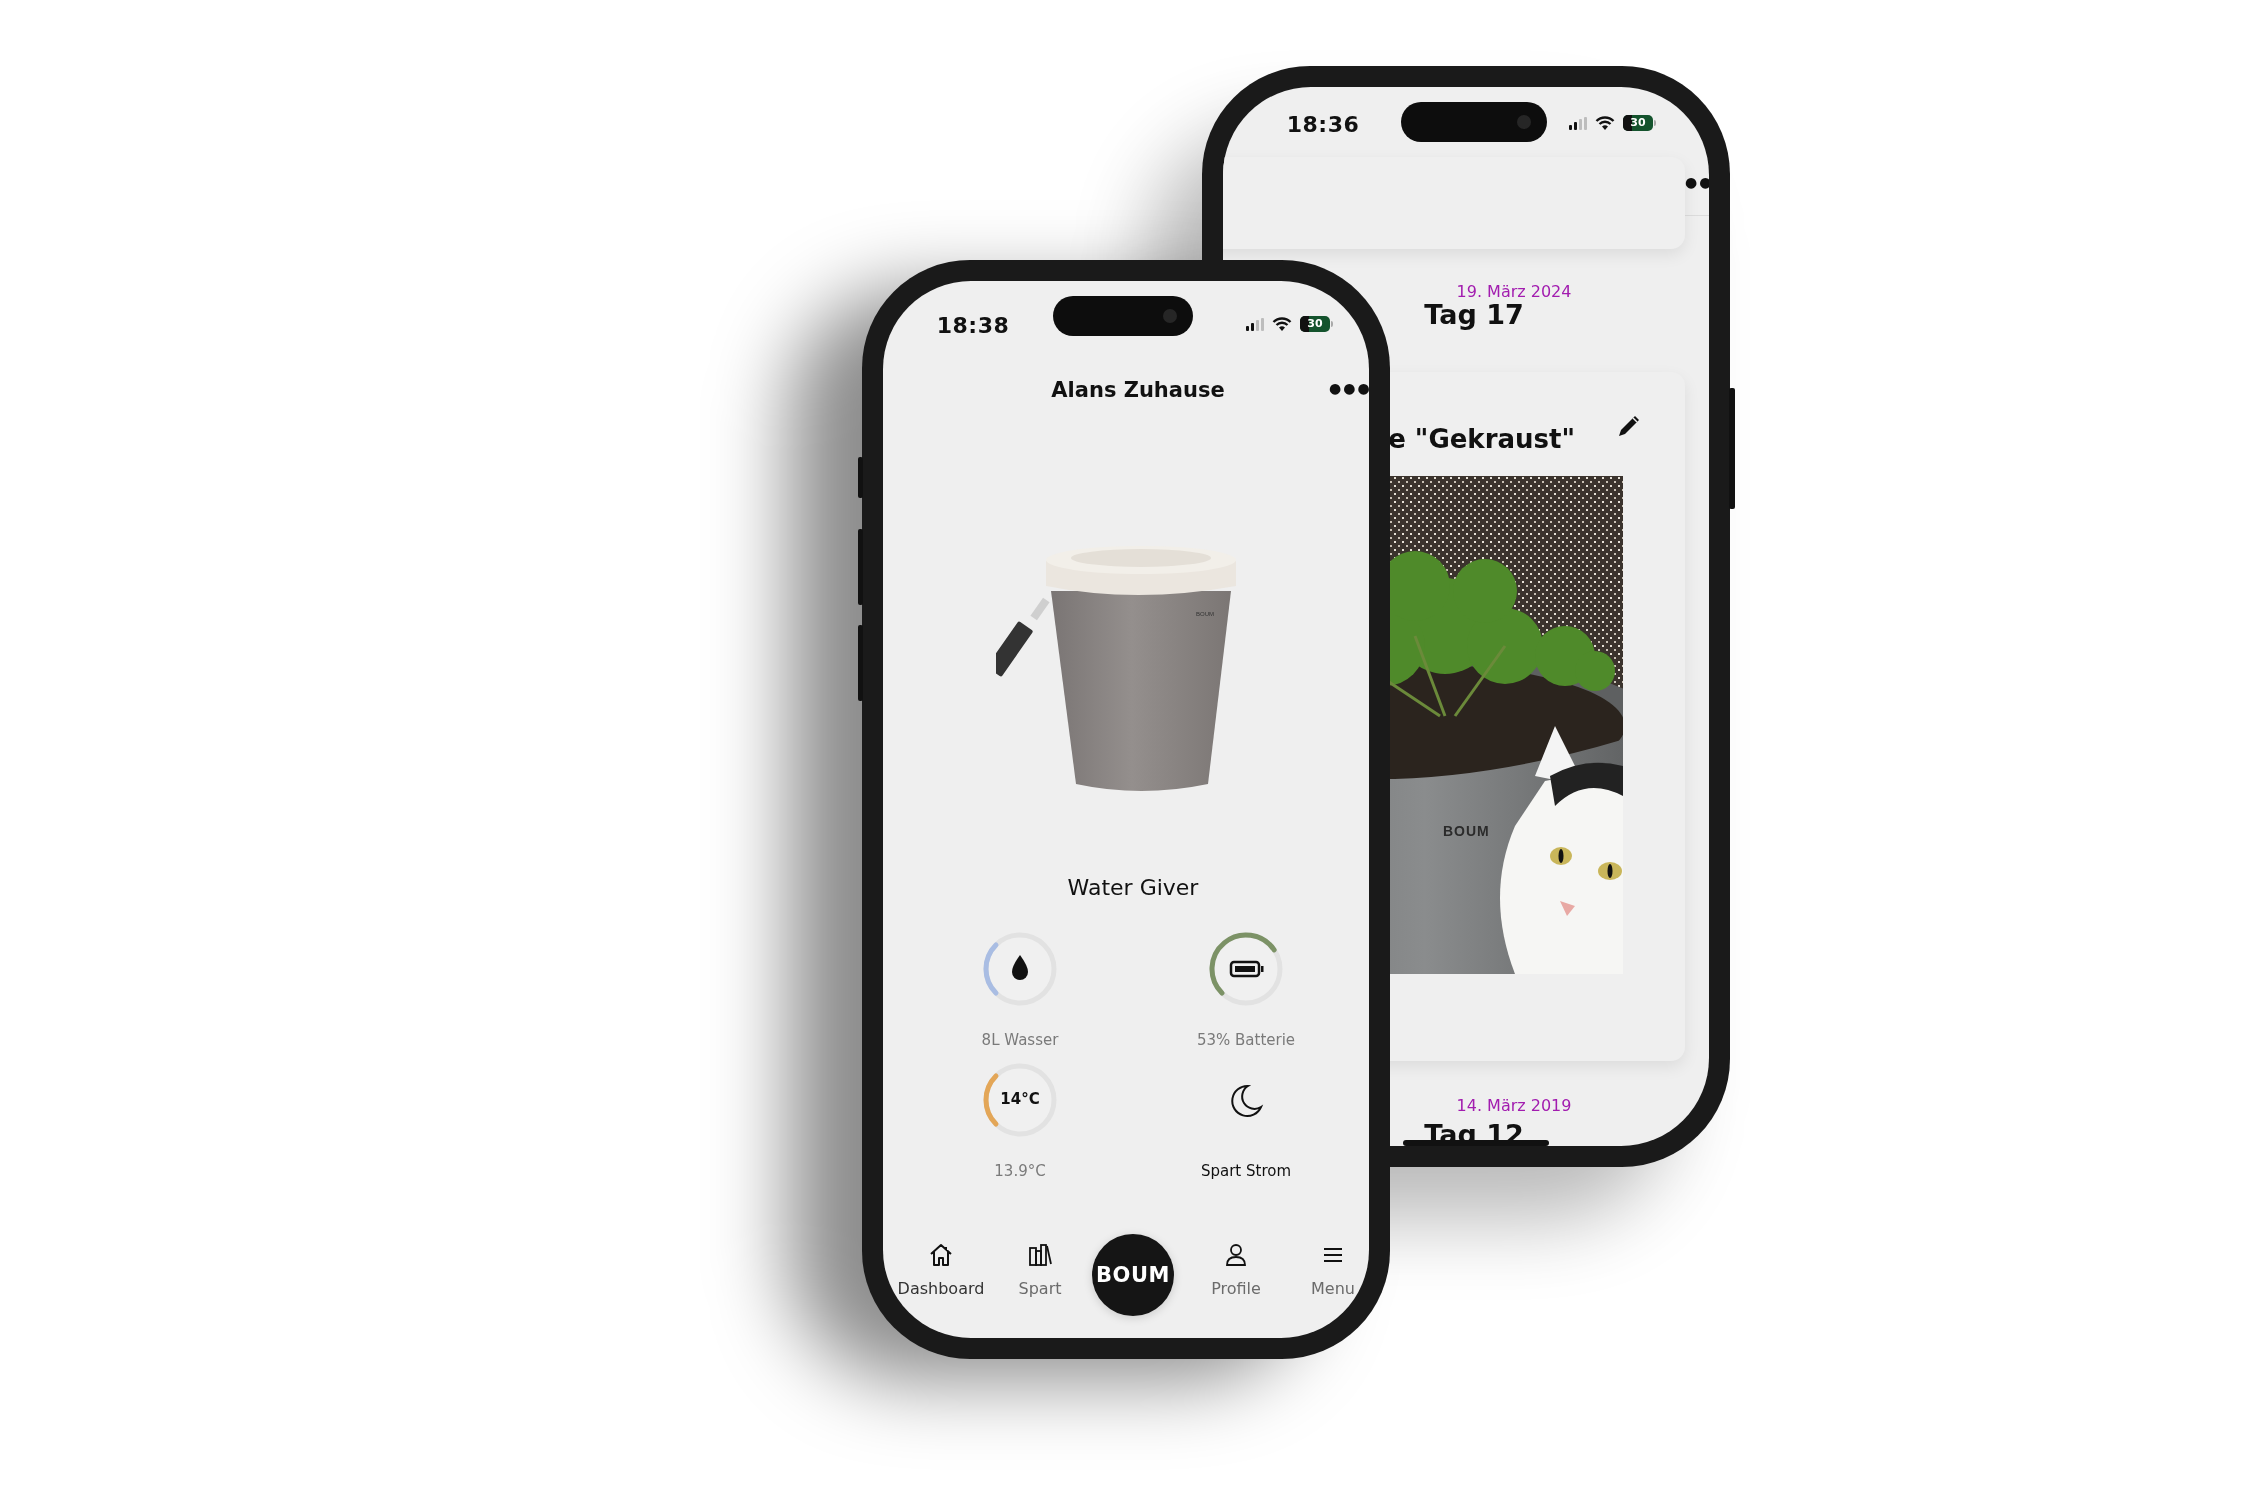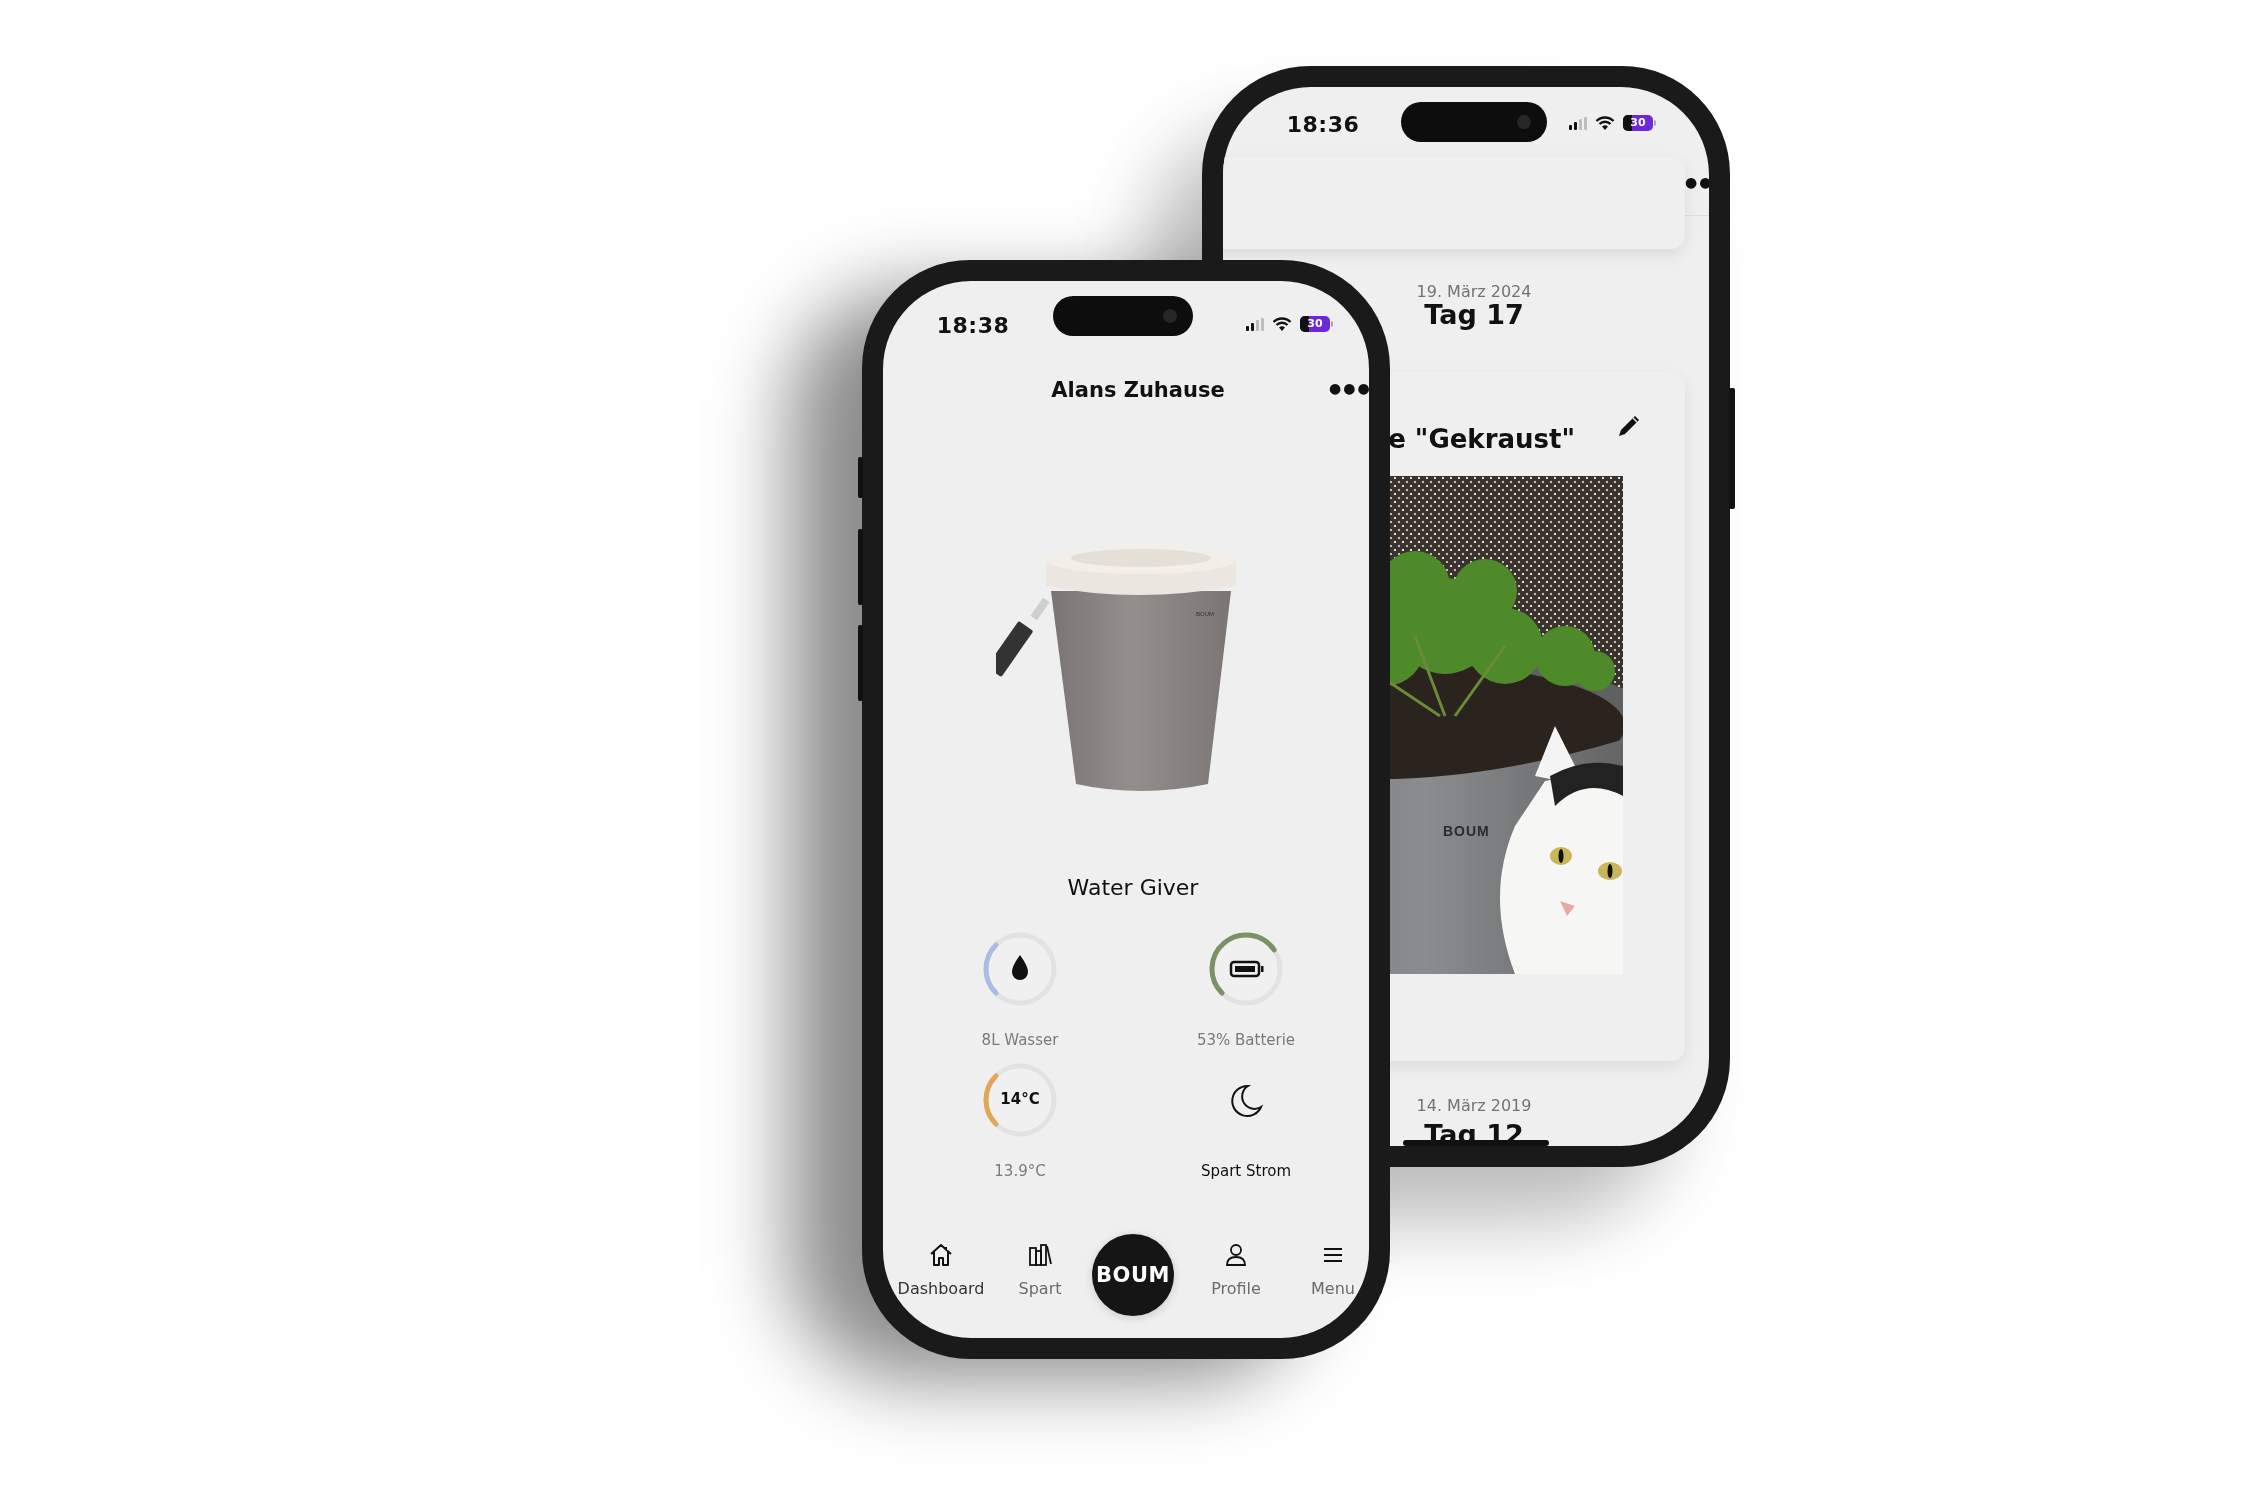--- a/index.html
+++ b/index.html
@@ -19,39 +19,39 @@
 
   .abs { position: absolute; }
   .time { font-size: 22px; font-weight: bold; letter-spacing: 0.5px; }
   .island { background: #0d0d0d; border-radius: 24px; }
   .island::after { content: ""; position: absolute; right: 16px; top: 13px; width: 14px; height: 14px; border-radius: 50%; background: #262626; }
 
   .status-icons { display: flex; align-items: center; gap: 8px; }
   .signal { display: flex; align-items: flex-end; gap: 2px; height: 13px; }
   .signal span { width: 3px; background: #111; border-radius: 1px; }
   .signal span.off { background: #bdbdbd; }
-  .battery { position: relative; width: 30px; height: 16px; border-radius: 5px; background: #6d28d9; overflow: hidden; font-size: 11px; font-weight: bold; color: #fff; text-align: center; line-height: 16px; }
+  .battery { position: relative; width: 30px; height: 16px; border-radius: 5px; background: #14532d; overflow: hidden; font-size: 11px; font-weight: bold; color: #fff; text-align: center; line-height: 16px; }
   .battery .fill { position: absolute; left: 0; top: 0; bottom: 0; background: #111; }
   .battery span { position: relative; }
   .batt-tip { width: 2px; height: 6px; background: #a9a9a9; border-radius: 0 2px 2px 0; margin-left: -7px; }
 
   .dots { font-size: 22px; letter-spacing: 1px; font-weight: bold; line-height: 1; }
 
   .center-x { transform: translateX(-50%); white-space: nowrap; }
 
   .gauge-label { font-size: 15px; color: #7a7a7a; }
   .gauge-label.dark { color: #111; }
   .gauge { position: absolute; width: 80px; height: 80px; }
 
   .nav-label { font-size: 16px; color: #6b6b6b; text-align: center; }
   .nav-label.active { color: #333; }
   .boum-btn { position: absolute; width: 82px; height: 82px; border-radius: 50%; background: #151515; color: #fff; font-size: 21px; font-weight: bold; text-align: center; line-height: 82px; box-shadow: 0 2px 10px rgba(0,0,0,0.15); letter-spacing: 0.5px; }
 
   .card { position: absolute; background: #efefef; border-radius: 14px; box-shadow: 0 6px 16px rgba(0,0,0,0.08); }
-  .date { font-size: 16px; color: #737373; }
+  .date { font-size: 16px; color: #a21caf; margin-left: 40px; }
   .day { font-size: 27px; font-weight: bold; color: #111; }
 </style>
 </head>
 <body>
 
 <div class="shadow" style="left:1150px; top:130px; width:520px; height:1090px; opacity:0.6;"></div>
 <div class="shadow" style="left:790px; top:290px; width:520px; height:1090px;"></div>
 
 <div class="phone" id="back-phone">
   <div class="side-btn" style="right:-5px; top:322px; width:6px; height:121px;"></div>

